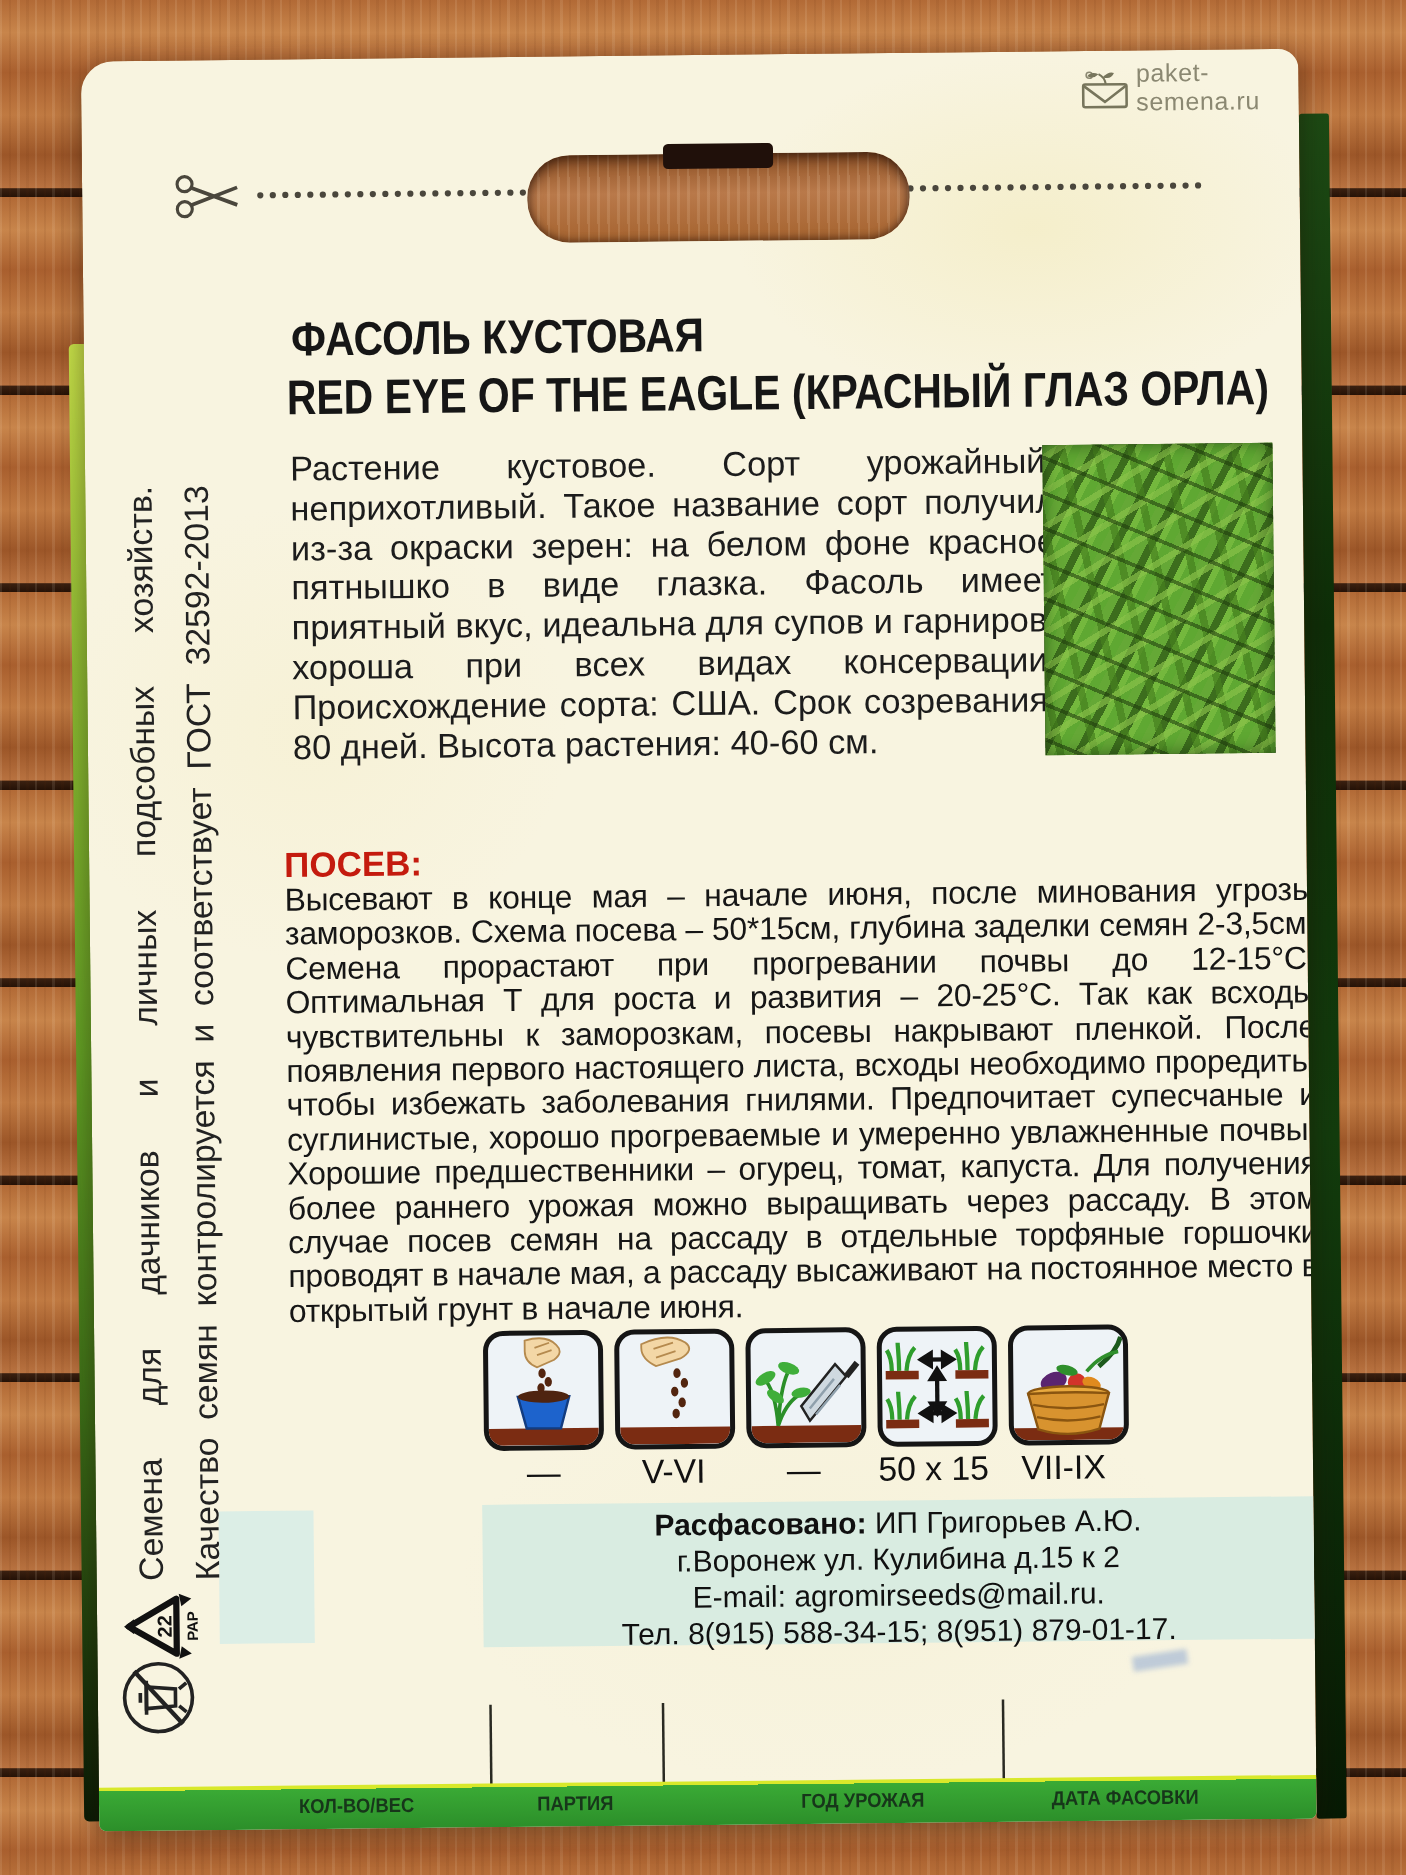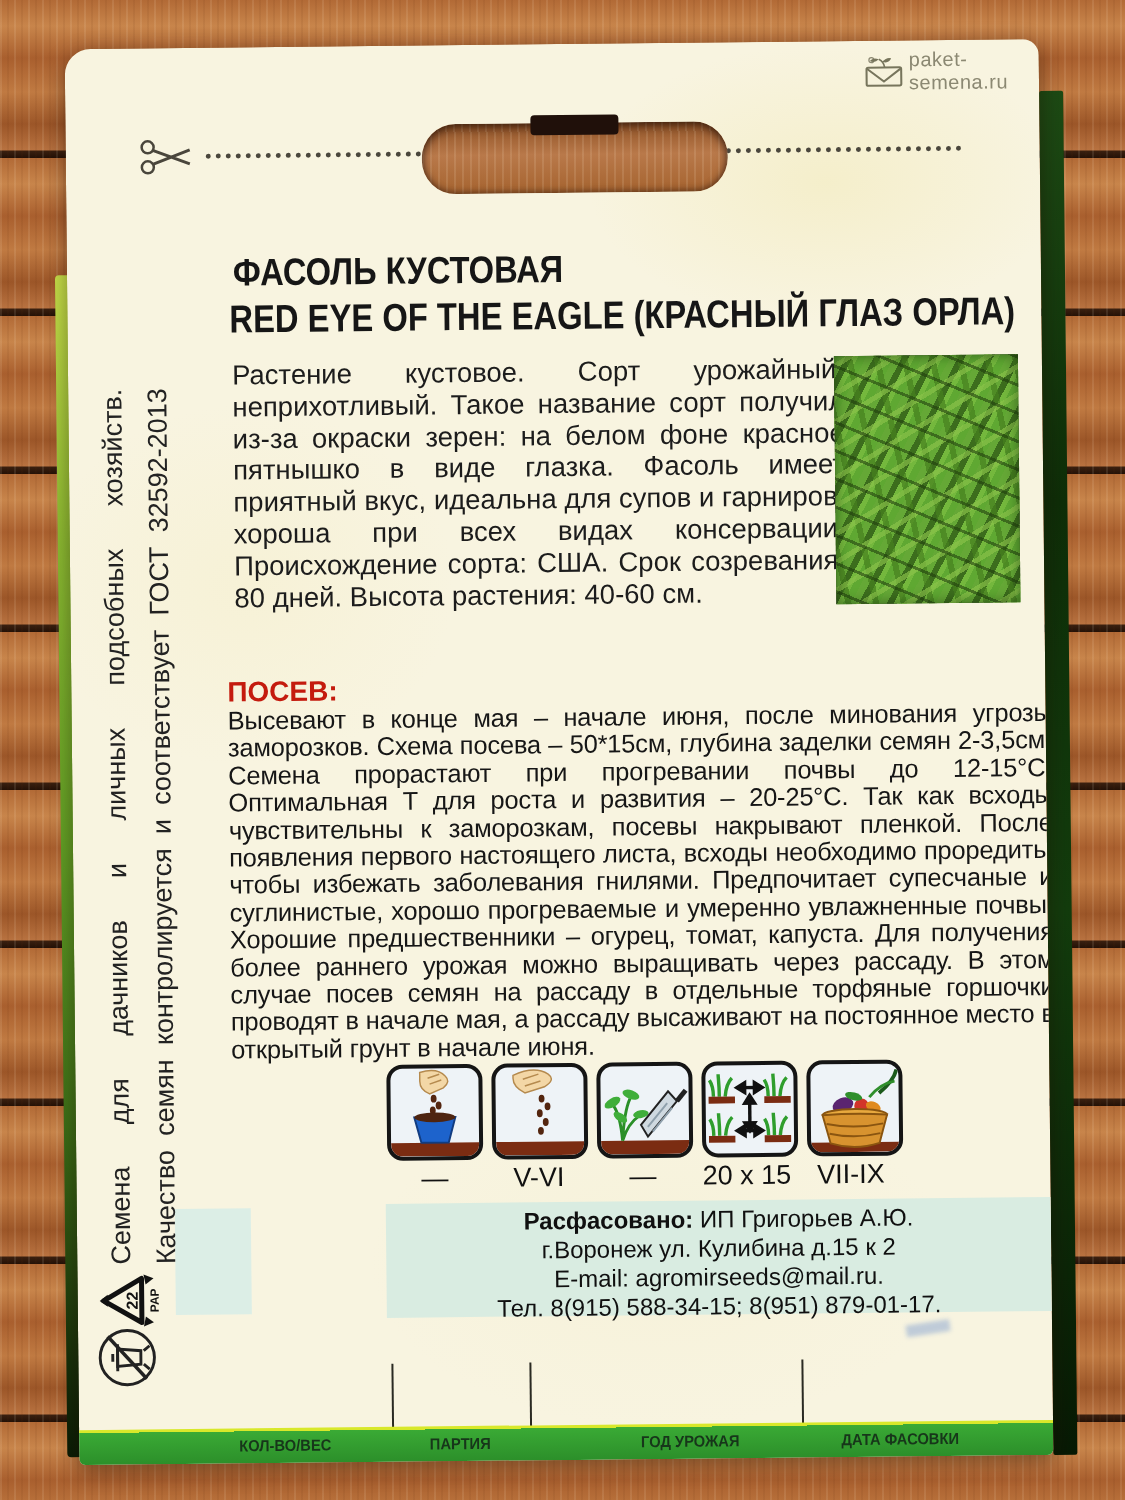--- a/index.html
+++ b/index.html
@@ -200,21 +200,21 @@
           <ellipse cx="45" cy="52" rx="33" ry="6" fill="#e8a93e" stroke="#8a5510" stroke-width="2"></ellipse>
           <path d="M12,52 Q45,50 78,52 L70,81 Q45,89 20,81 Z" fill="#d8932f" stroke="#8a5510" stroke-width="2"></path>
           <path d="M16,61 Q45,67 74,61 M19,71 Q45,77 71,71" stroke="#8a5510" stroke-width="2" fill="none"></path>
         </svg>
       </div>
     </div>
     <div class="picto-labels">
       <div class="picto-label">—</div>
       <div class="picto-label">V-VI</div>
       <div class="picto-label">—</div>
-      <div class="picto-label">20 х 15</div>
+      <div class="picto-label">50 х 15</div>
       <div class="picto-label">VII-IX</div>
     </div>
 
     <div class="mint-patch"></div>
     <div class="mint-band"></div>
     <div class="address">
       <div><b>Расфасовано:</b><span> ИП Григорьев А.Ю.</span></div>
       <div>г.Воронеж ул. Кулибина д.15 к 2</div>
       <div><span>E-mail:</span><span> agromirseeds@mail.ru.</span></div>
       <div>Тел. 8(915) 588-34-15; 8(951) 879-01-17.</div>

